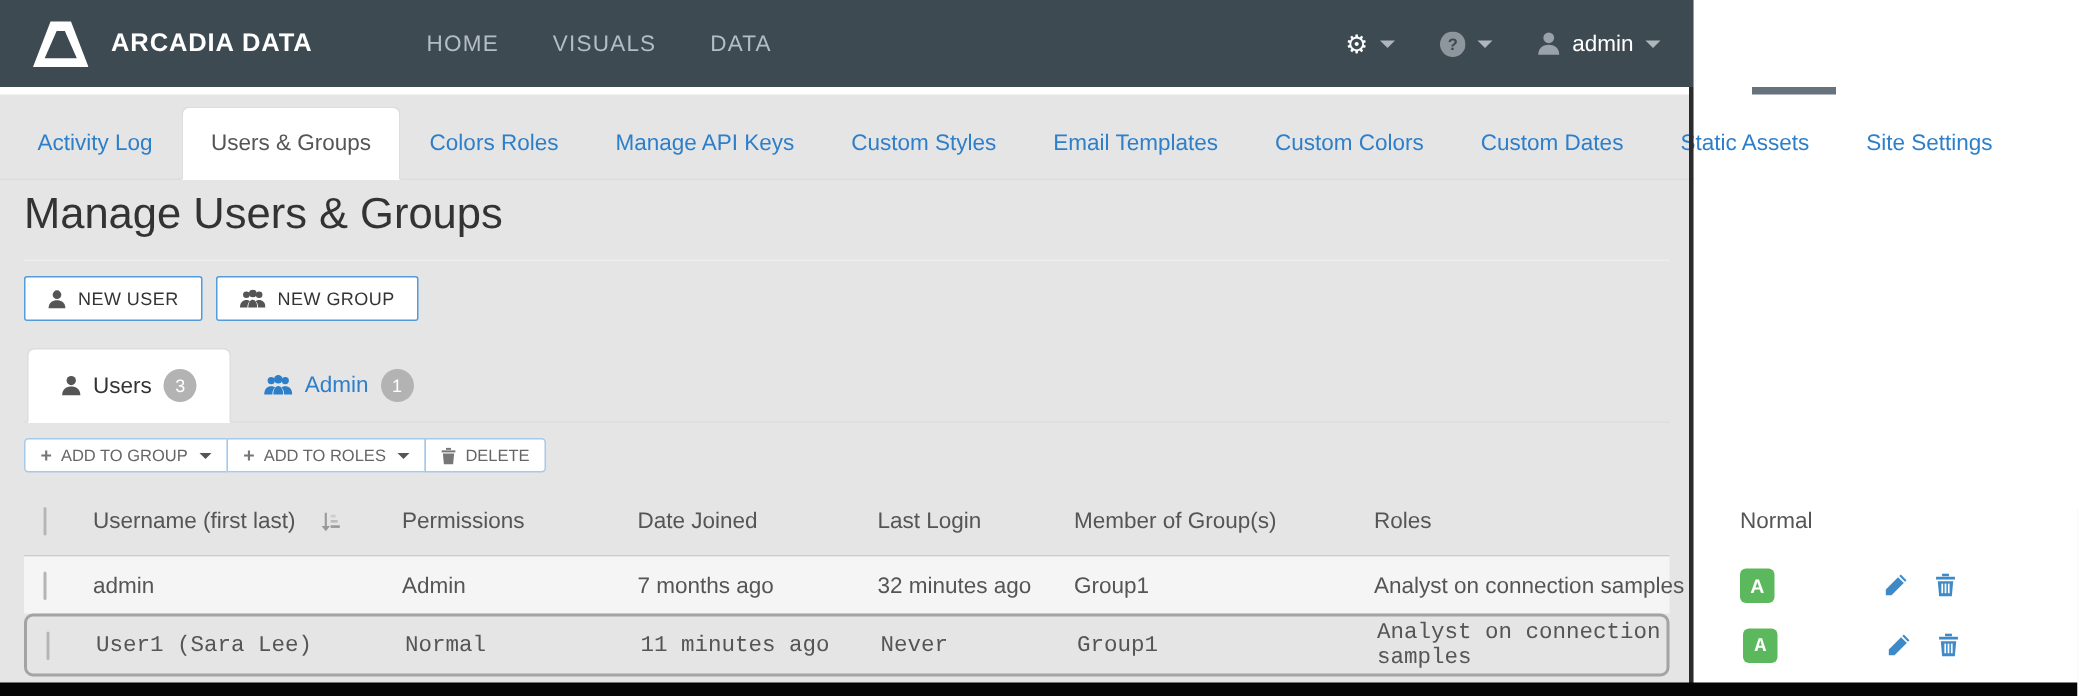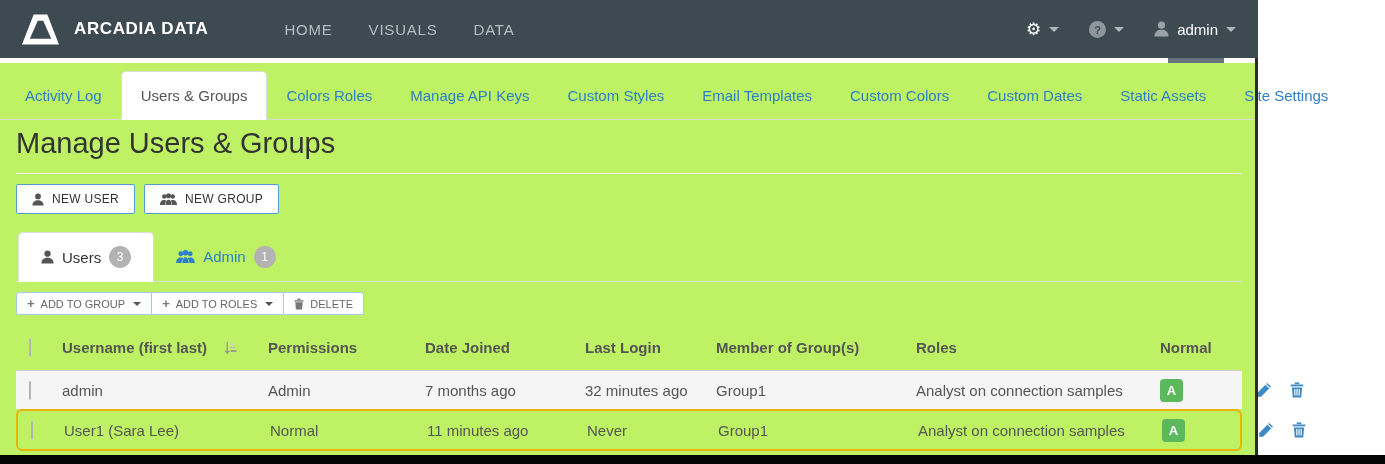--- a/index.html
+++ b/index.html
@@ -1,18 +1,18 @@
 <!DOCTYPE html>
 <html><head>
 <meta charset="utf-8">
 <style>
   * { margin:0; padding:0; box-sizing:border-box; }
   html,body { width:1385px; height:464px; overflow:hidden; background:#fff;
     font-family:"Liberation Sans","DejaVu Sans",sans-serif; }
-  .frame { position:relative; width:1258px; height:464px; background:#bef264; }
+  .frame { position:relative; width:1129px; height:464px; background:#e5e5e5; }
 
   
   .navbar { height:58px; background:#3e4a52; display:flex; align-items:center; padding:0 22px; }
   .brand { display:flex; align-items:center; gap:15px; }
   .brand-text { color:#fff; font-weight:bold; font-size:17px; letter-spacing:.6px; }
   .nav-links { display:flex; gap:36px; margin-left:76px; }
   .nav-link { color:#b4bdc3; font-size:15px; letter-spacing:.8px; cursor:pointer; }
   .nav-right { margin-left:auto; display:flex; align-items:center; gap:30px; }
   .nav-ico-grp { display:flex; align-items:center; gap:8px; cursor:pointer; }
   .gear-glyph { color:#fff; font-size:17px; line-height:1; }
@@ -56,24 +56,24 @@
   .bulk-btn:first-child { margin-left:0; border-radius:3px 0 0 3px; }
   .bulk-btn:last-child { border-radius:0 3px 3px 0; }
   .plus-glyph { color:#777; font-size:13px; font-weight:bold; line-height:1; }
   .caret-sm { width:0; height:0; border-left:4px solid transparent; border-right:4px solid transparent;
     border-top:4px solid #555; margin-left:2px; }
 
   
   .utable { margin-top:10px; font-size:15px; color:#555; }
   .trow { display:grid; align-items:center;
     grid-template-columns:46px 206px 157px 160px 131px 200px 244px 96px 1fr; }
-  .thead { font-weight:bold; color:#555; border-bottom:1px solid #ccc; height:46px; }
+  .thead { font-weight:normal; color:#555; border-bottom:1px solid #ccc; height:46px; }
   .tbody-row { height:38px; }
   .tbody-row.striped { background:#f5f5f5; }
-  .hl-wrap { border:2px solid #eab308; border-radius:6px; margin-top:0; }
+  .hl-wrap { border:2px solid #a3a3a3; border-radius:6px; margin-top:0;font-family:Liberation Mono, monospace; }
   .cell-check { padding-left:13px; }
   .checkbox { width:13px; height:13px; border:1px solid #b5b5b5; border-radius:3px; background:#efefef;
     cursor:pointer; }
   .uname-head { display:flex; align-items:center; gap:16px; }
   .status-badge { width:23px; height:23px; background:#5cb85c; border-radius:4px; color:#fff;
     font-size:13px; font-weight:bold; display:flex; align-items:center; justify-content:center; }
   .actions { display:flex; gap:18px; justify-content:center; padding-right:18px; }
   .icon-btn { cursor:pointer; display:flex; }
 
   

